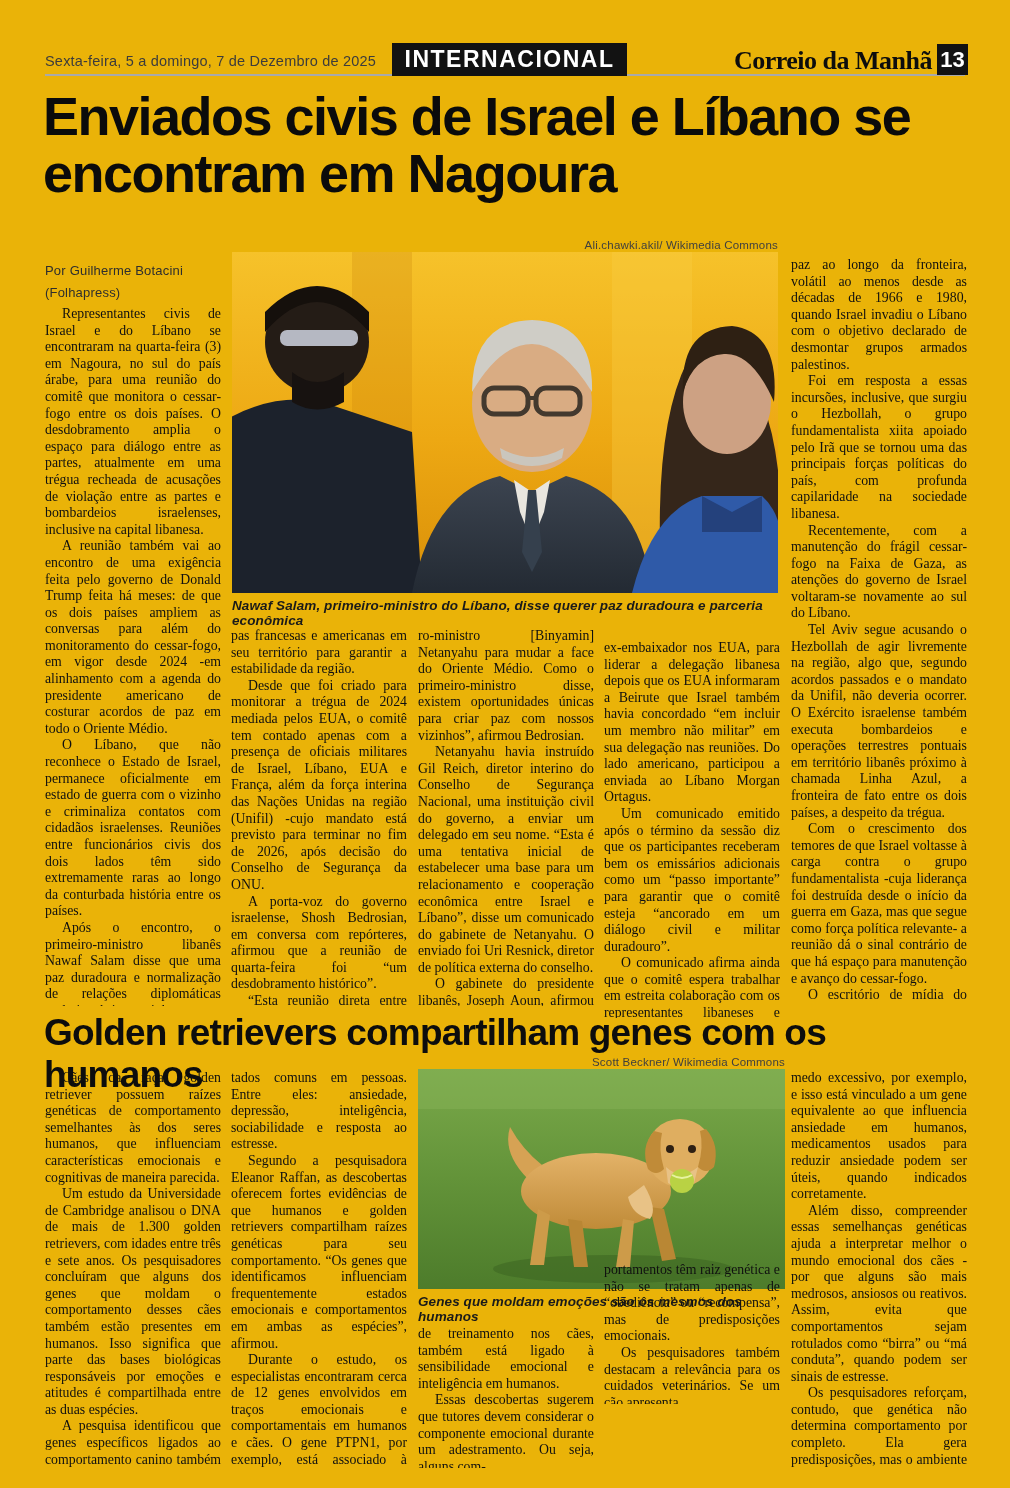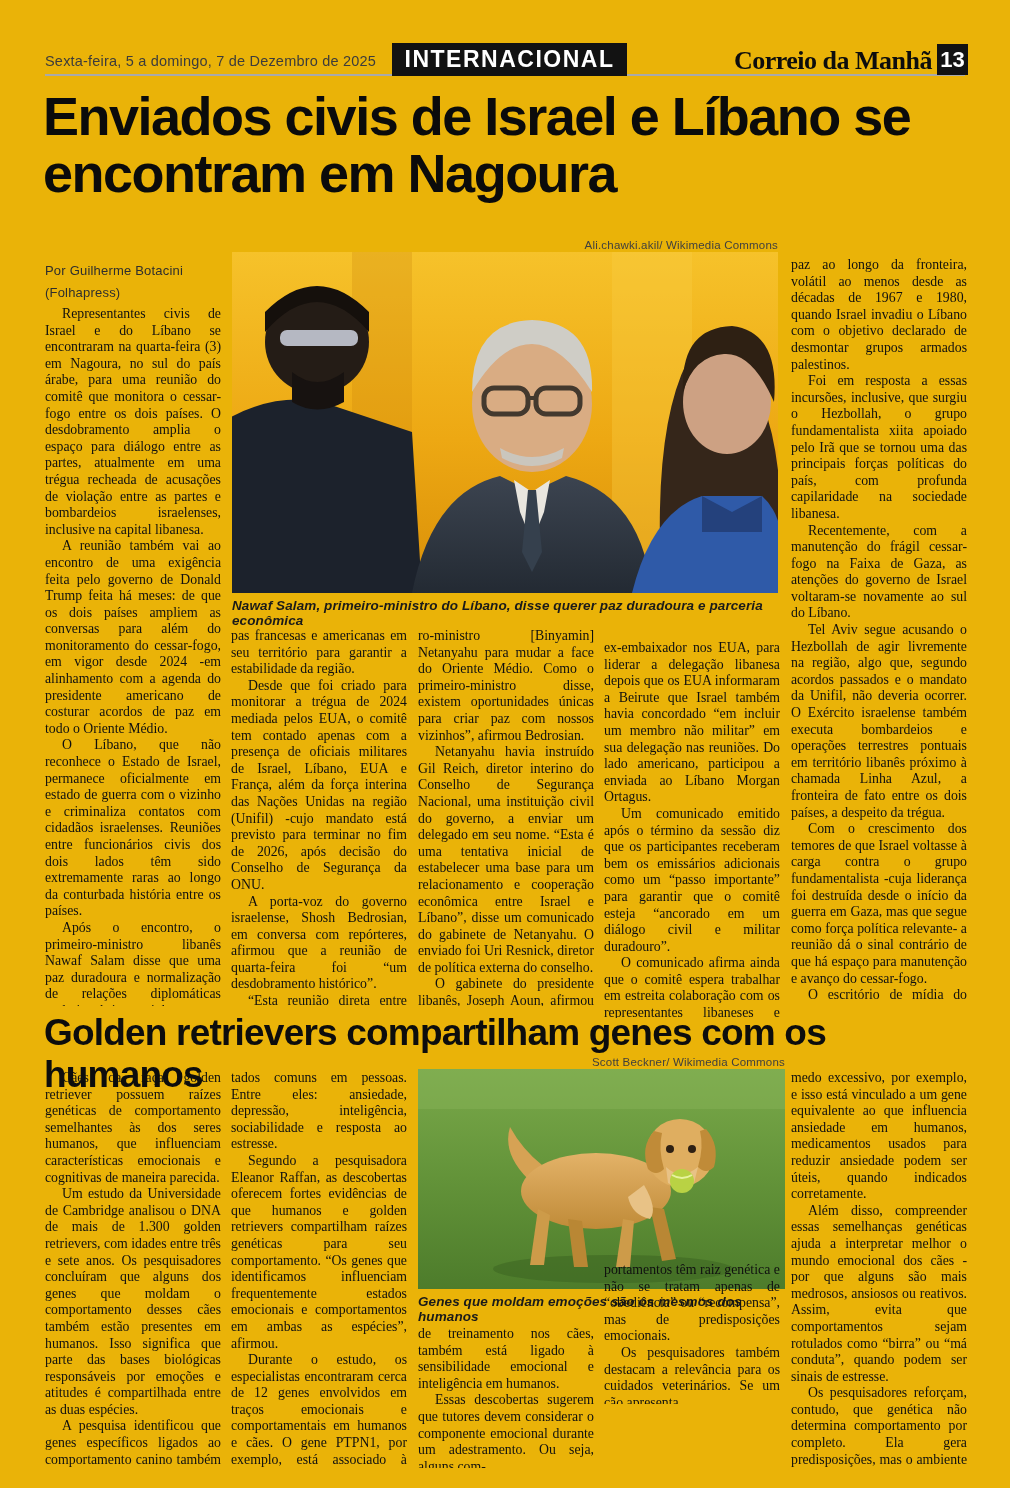--- a/index.html
+++ b/index.html
@@ -147,21 +147,21 @@
       <p>ro-ministro [Binyamin] Netanyahu para mudar a face do Oriente Médio. Como o primeiro-ministro disse, existem oportunidades únicas para criar paz com nossos vizinhos”, afirmou Bedrosian.</p>
       <p>Netanyahu havia instruído Gil Reich, diretor interino do Conselho de Segurança Nacional, uma instituição civil do governo, a enviar um delegado em seu nome. “Esta é uma tentativa inicial de estabelecer uma base para um relacionamento e cooperação econômica entre Israel e Líbano”, disse um comunicado do gabinete de Netanyahu. O enviado foi Uri Resnick, diretor de política externa do conselho.</p>
       <p>O gabinete do presidente libanês, Joseph Aoun, afirmou que ele nomeou Simon Karam,</p>
     </div>
   <div class="col c-a1-4" data-cont="true">
       <p>ex-embaixador nos EUA, para liderar a delegação libanesa depois que os EUA informaram a Beirute que Israel também havia concordado “em incluir um membro não militar” em sua delegação nas reuniões. Do lado americano, participou a enviada ao Líbano Morgan Ortagus.</p>
       <p>Um comunicado emitido após o término da sessão diz que os participantes receberam bem os emissários adicionais como um “passo importante” para garantir que o comitê esteja “ancorado em um diálogo civil e militar duradouro”.</p>
       <p>O comunicado afirma ainda que o comitê espera trabalhar em estreita colaboração com os representantes libaneses e israelenses para integrar suas recomendações a fim de promover a</p>
     </div>
   <div class="col c-a1-5" data-cont="true">
-      <p>paz ao longo da fronteira, volátil ao menos desde as décadas de 1967 e 1980, quando Israel invadiu o Líbano com o objetivo declarado de desmontar grupos armados palestinos.</p>
+      <p>paz ao longo da fronteira, volátil ao menos desde as décadas de 1966 e 1980, quando Israel invadiu o Líbano com o objetivo declarado de desmontar grupos armados palestinos.</p>
       <p>Foi em resposta a essas incursões, inclusive, que surgiu o Hezbollah, o grupo fundamentalista xiita apoiado pelo Irã que se tornou uma das principais forças políticas do país, com profunda capilaridade na sociedade libanesa.</p>
       <p>Recentemente, com a manutenção do frágil cessar-fogo na Faixa de Gaza, as atenções do governo de Israel voltaram-se novamente ao sul do Líbano.</p>
       <p>Tel Aviv segue acusando o Hezbollah de agir livremente na região, algo que, segundo acordos passados e o mandato da Unifil, não deveria ocorrer. O Exército israelense também executa bombardeios e operações terrestres pontuais em território libanês próximo à chamada Linha Azul, a fronteira de fato entre os dois países, a despeito da trégua.</p>
       <p>Com o crescimento dos temores de que Israel voltasse à carga contra o grupo fundamentalista -cuja liderança foi destruída desde o início da guerra em Gaza, mas que segue como força política relevante- a reunião dá o sinal contrário de que há espaço para manutenção e avanço do cessar-fogo.</p>
       <p>O escritório de mídia do Hezbollah não respondeu a perguntas da Reuters sobre a expansão das conversas. O grupo tem rejeitado repetidamente quaisquer negociações com Israel e as define como uma armadilha.</p>
     </div>
 
   <h2 class="a2-headline">Golden retrievers compartilham genes com os humanos</h2>
 
   <div class="credit credit2">Scott Beckner/ Wikimedia Commons</div>

